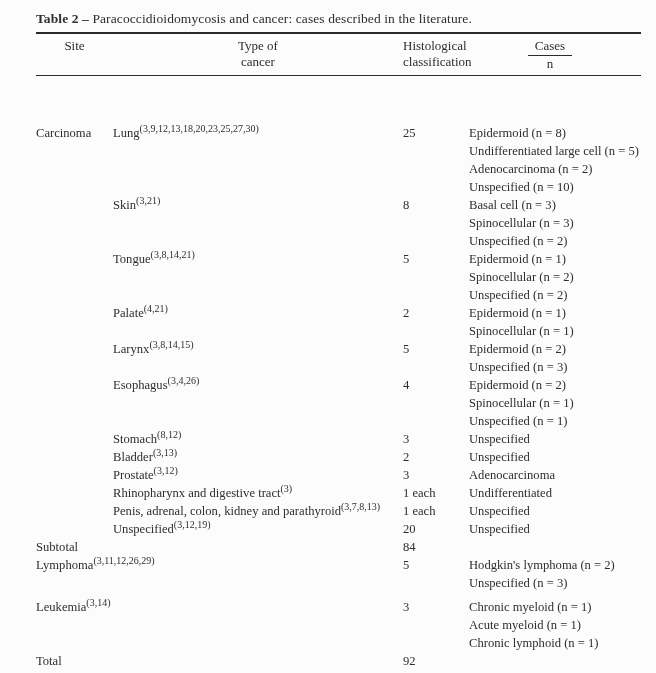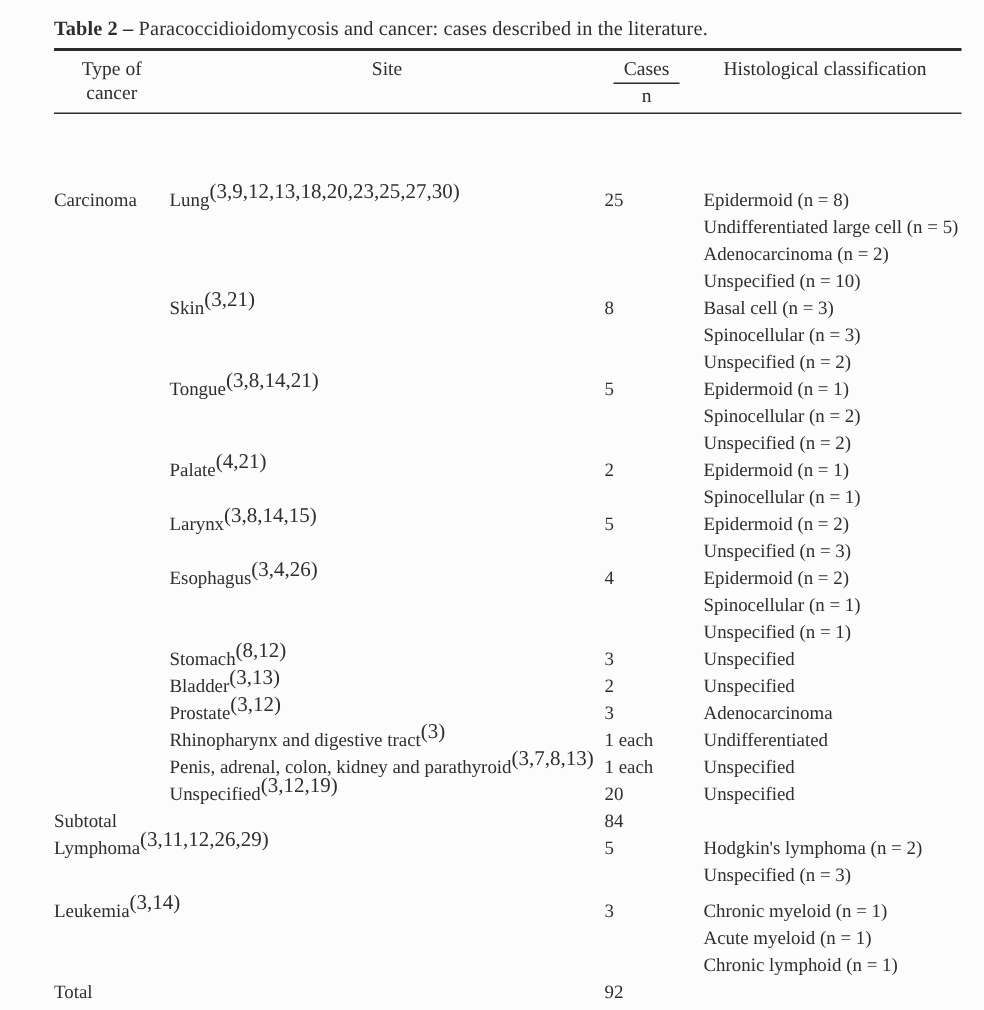--- a/index.html
+++ b/index.html
@@ -54,52 +54,52 @@
     display: grid;
     grid-template-columns: 77px 290px 56px 1fr;
     line-height: 18px;
   }
   .trow.gap-before { margin-top: 6px; }
   .cell-type, .cell-site { white-space: nowrap; }
   .cell-cases { text-align: left; white-space: nowrap; }
   .cell-hist { padding-left: 10px; }
   .hist-line { white-space: nowrap; line-height: 18px; }
   sup.ref {
-    font-size: 14px;
+    font-size: 10px;
     line-height: 0;
     vertical-align: super;
     letter-spacing: 0;
   }
 </style>
 </head>
 <body>
 
 <div class="page">
 
   <div class="title">
     <span class="label">Table 2 –</span>
     <span>Paracoccidioidomycosis and cancer: cases described in the literature.</span>
   </div>
 
   <div class="tbl">
 
     <div class="thead">
       <div class="th">
+        <div>Site</div>
+      </div>
+      <div class="th">
         <div>Type of</div>
         <div>cancer</div>
       </div>
       <div class="th">
-        <div>Site</div>
+        <div>Histological classification</div>
       </div>
       <div class="th">
         <div><span class="underlined">Cases</span></div>
         <div>n</div>
-      </div>
-      <div class="th">
-        <div>Histological classification</div>
       </div>
     </div>
 
     <div class="tbody">
         <div class="trow">
     <div class="cell-type"><span class="base">Carcinoma</span><sup class="ref"></sup></div>
     <div class="cell-site"><span class="base">Lung</span><sup class="ref">(3,9,12,13,18,20,23,25,27,30)</sup></div>
     <div class="cell-cases">25</div>
     <div class="cell-hist">
             <div class="hist-line">Epidermoid (n = 8)</div>

